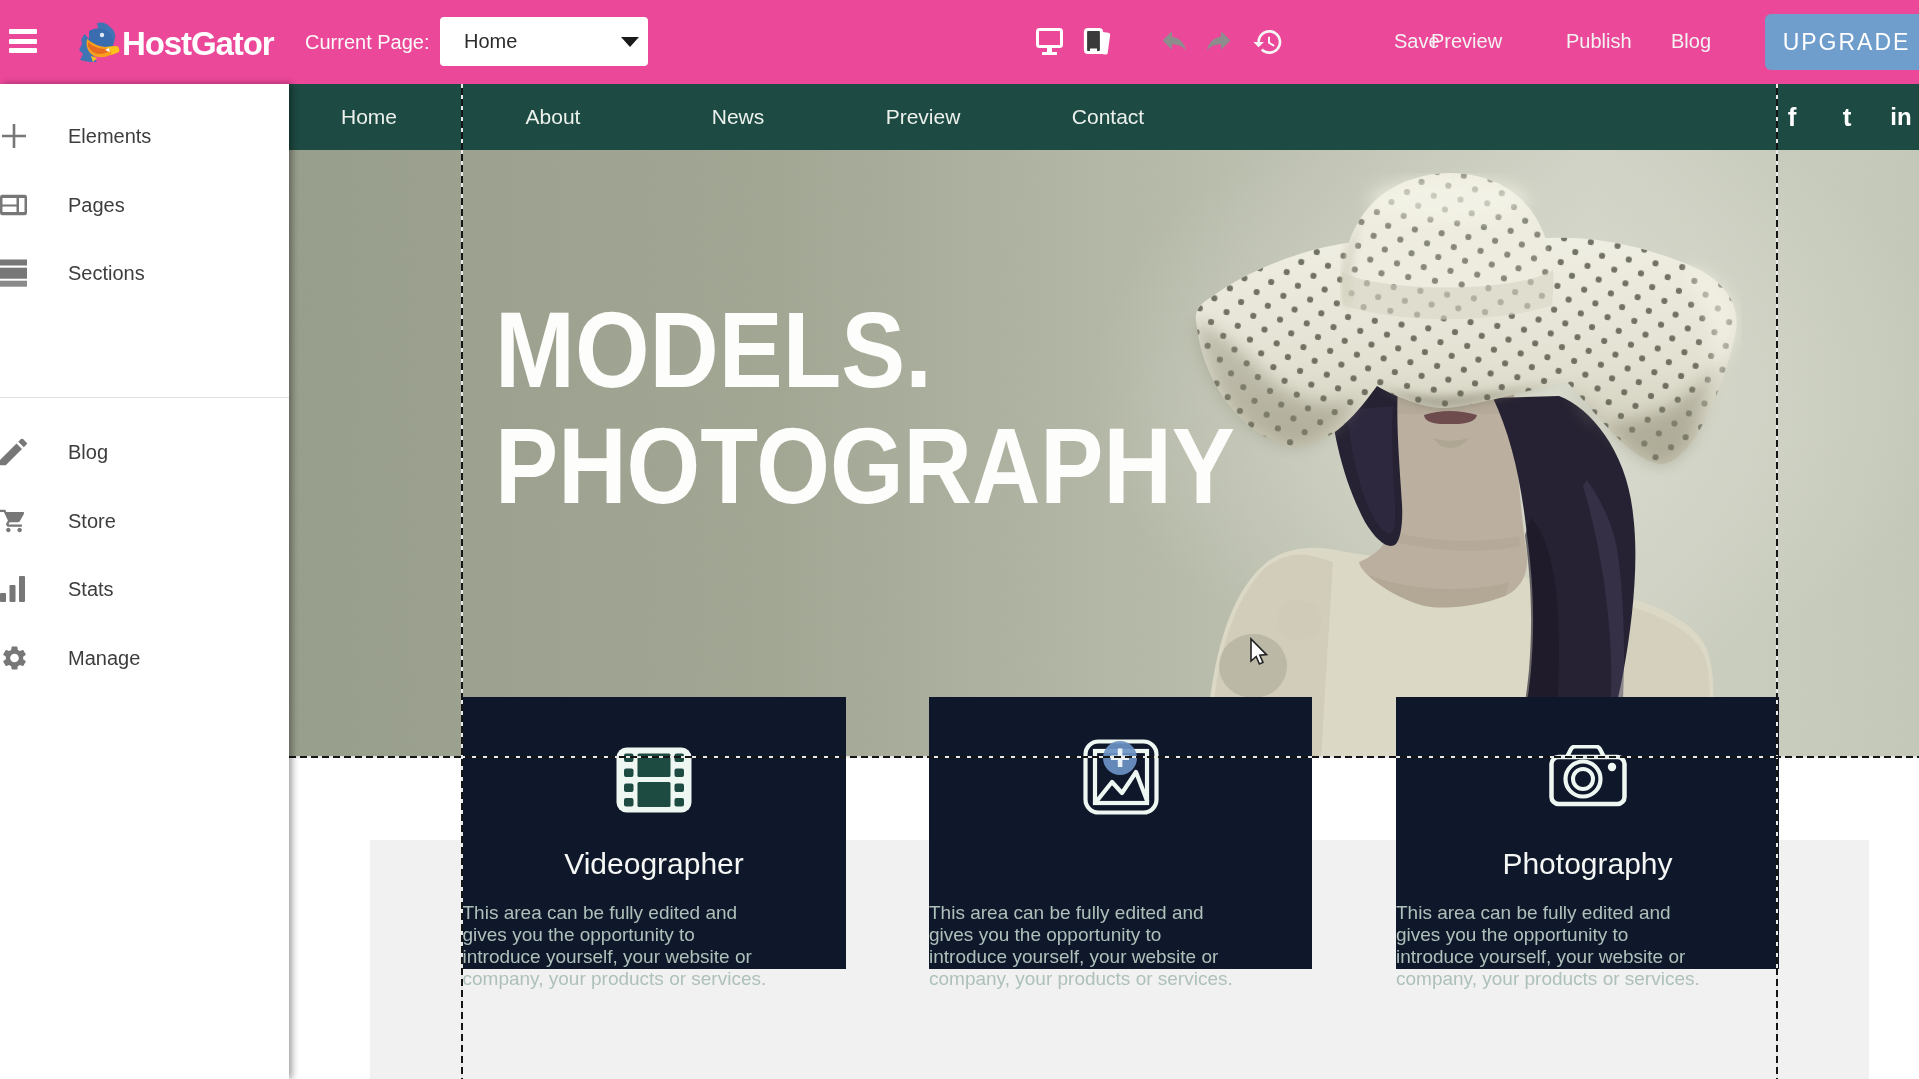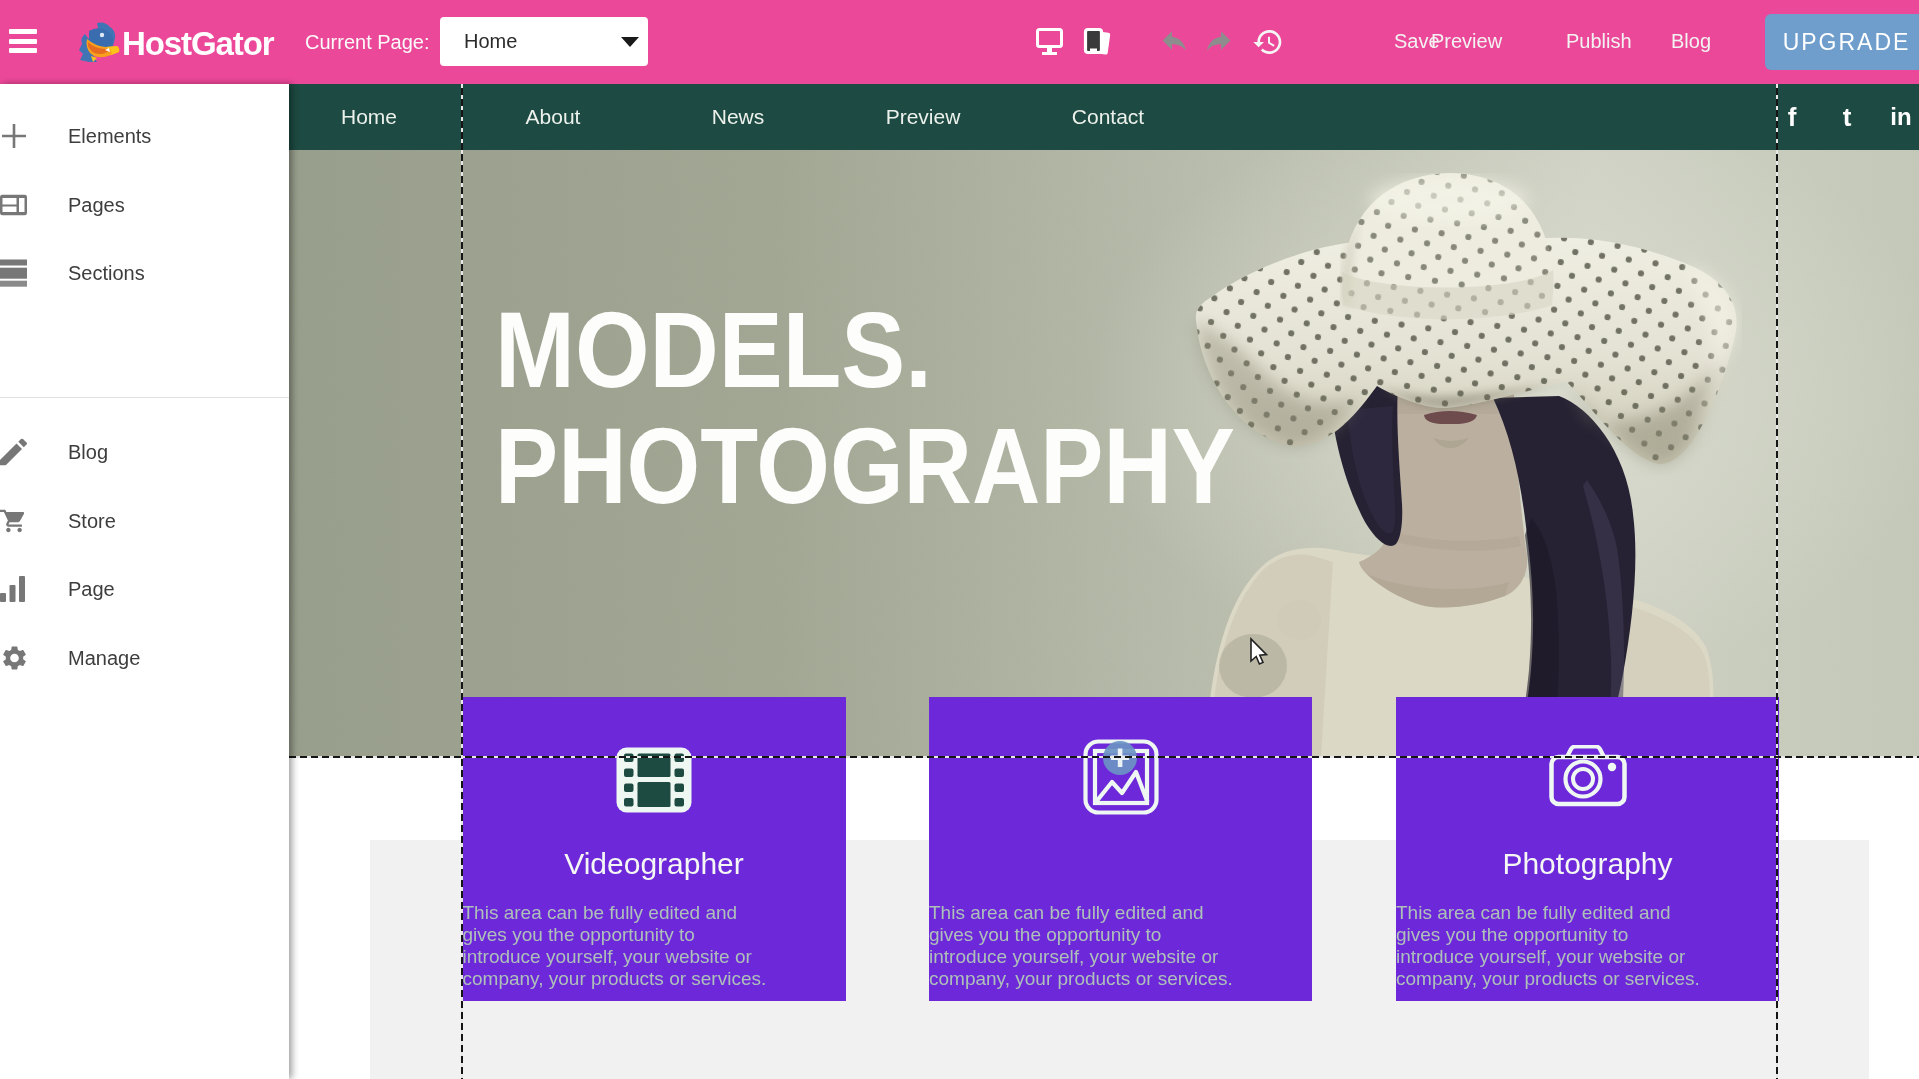--- a/index.html
+++ b/index.html
@@ -30,21 +30,21 @@
   
   #canvas { position:absolute; left:289px; top:84px; width:1630px; height:995px; background:#fff; }
   #sitenav { position:absolute; left:0; top:0; width:1630px; height:66px; background:#1d4a42; }
   .navitem { position:absolute; top:0; height:66px; line-height:66px; color:#ecf1ec; font-size:21px; transform:translateX(-50%); }
   .soc { position:absolute; top:0; height:66px; line-height:66px; color:#fff; font-weight:bold; transform:translateX(-50%); }
 
   #hero { position:absolute; left:0; top:66px; width:1630px; height:607px; }
 
   #graysec { position:absolute; left:81px; top:756px; width:1499px; height:239px; background:#f1f1f2; }
 
-  .card { position:absolute; top:613px; width:383px; height:304px; background:#6d28d9; }
+  .card { position:absolute; top:613px; width:383px; height:272px; background:#0f172a; }
   .card .ttl { position:absolute; left:0; width:100%; top:150px; text-align:center; color:#f4f7f4; font-size:30px; }
   .card .bod { position:absolute; left:0; width:100%; top:205px; color:#aec0ba; font-size:19px; line-height:22px; }
   .card svg.cic { position:absolute; left:50%; top:49px; transform:translateX(-50%); }
 
   
   .vdash { position:absolute; top:84px; width:2px; height:995px;
     background:repeating-linear-gradient(180deg,#e8e8e6 0 4px,#151515 4px 11px); }
   .hdash { position:absolute; left:289px; top:756px; width:1630px; height:2px;
     background:repeating-linear-gradient(90deg,#151515 0 7px,#e8e8e6 7px 11px); }
 </style>
@@ -273,21 +273,21 @@
           <path d="M7 18c-1.1 0-1.99.9-1.99 2S5.9 22 7 22s2-.9 2-2-.9-2-2-2zM-1 2v2h4l3.6 7.59-1.35 2.45c-.16.28-.25.61-.25.96 0 1.1.9 2 2 2h12v-2H7.42c-.14 0-.25-.11-.25-.25l.03-.12.9-1.63h7.45c.75 0 1.41-.41 1.75-1.03l3.58-6.49c.08-.14.12-.31.12-.49 0-.55-.45-1-1-1H5.21l-.94-2H-1zm18 16c-1.1 0-1.99.9-1.99 2s.89 2 1.99 2 2-.9 2-2-.9-2-2-2z" fill="#777"></path>
         </svg>
       <span class="lbl">Store</span>
       </div>
     <div class="sitem" style="top:488px">
       <svg width="25" height="26" viewBox="0 0 25 26">
           <rect x="0" y="17" width="6" height="9" rx="1" fill="#777"></rect>
           <rect x="9.5" y="9" width="6" height="17" rx="1" fill="#777"></rect>
           <rect x="19" y="0" width="6" height="26" rx="1" fill="#777"></rect>
         </svg>
-      <span class="lbl">Page</span>
+      <span class="lbl">Stats</span>
       </div>
     <div class="sitem" style="top:557px">
       <svg width="29" height="29" viewBox="0 0 24 24">
           <path d="M19.14 12.94c.04-.3.06-.61.06-.94 0-.32-.02-.64-.07-.94l2.03-1.58c.18-.14.23-.41.12-.61l-1.92-3.32c-.12-.22-.37-.29-.59-.22l-2.39.96c-.5-.38-1.03-.7-1.62-.94l-.36-2.54c-.04-.24-.24-.41-.48-.41h-3.84c-.24 0-.43.17-.47.41l-.36 2.54c-.59.24-1.13.57-1.62.94l-2.39-.96c-.22-.08-.47 0-.59.22L2.74 8.87c-.12.21-.08.47.12.61l2.03 1.58c-.05.3-.09.63-.09.94s.02.64.07.94l-2.03 1.58c-.18.14-.23.41-.12.61l1.92 3.32c.12.22.37.29.59.22l2.39-.96c.5.38 1.03.7 1.62.94l.36 2.54c.05.24.24.41.48.41h3.84c.24 0 .44-.17.47-.41l.36-2.54c.59-.24 1.13-.56 1.62-.94l2.39.96c.22.08.47 0 .59-.22l1.92-3.32c.12-.22.07-.47-.12-.61l-2.01-1.58zM12 15.6c-1.98 0-3.6-1.62-3.6-3.6s1.62-3.6 3.6-3.6 3.6 1.62 3.6 3.6-1.62 3.6-3.6 3.6z" fill="#777"></path>
         </svg>
       <span class="lbl">Manage</span>
       </div>
   </div>
 
 </div>

